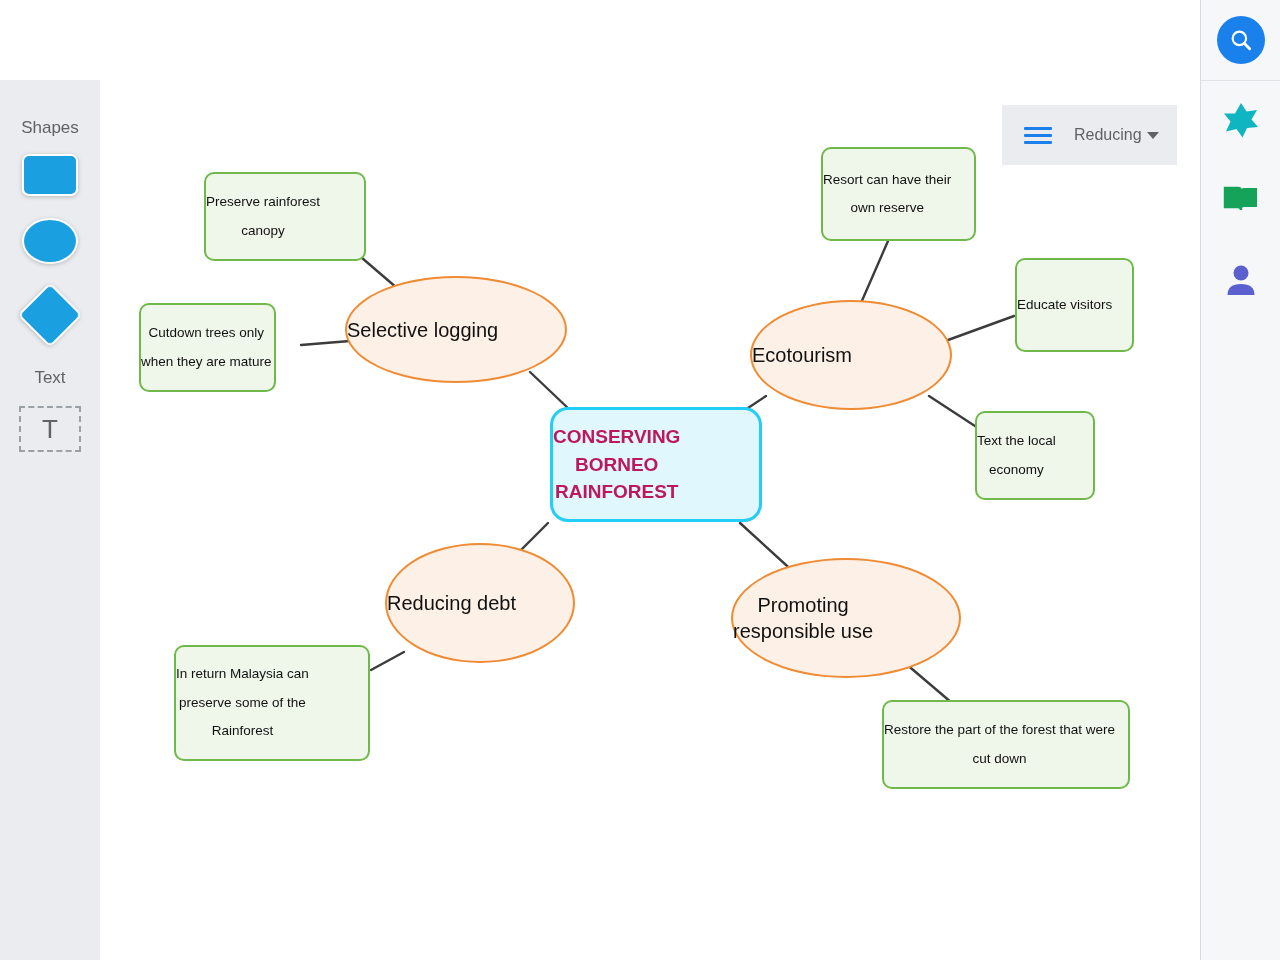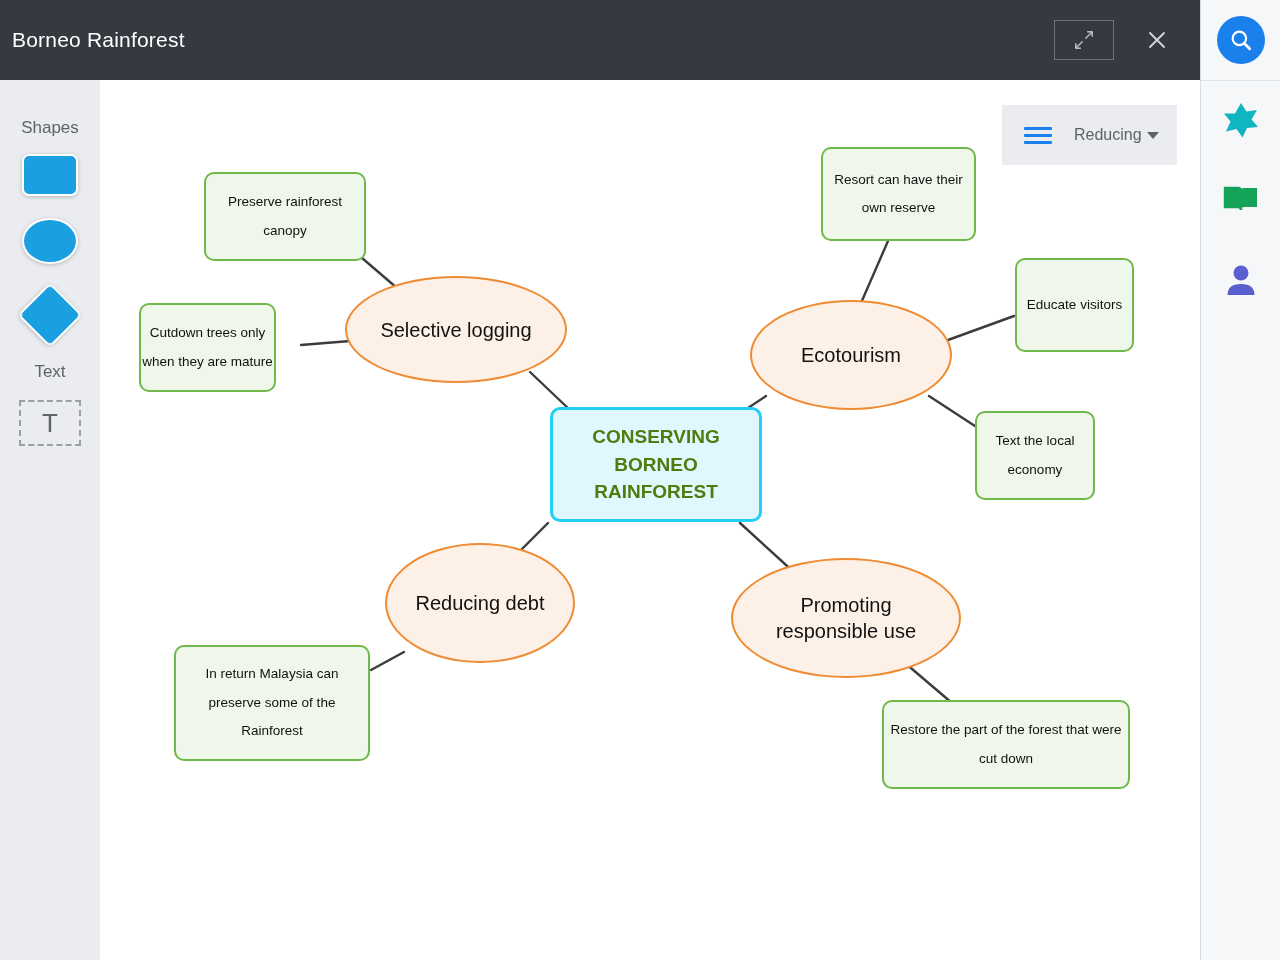--- a/index.html
+++ b/index.html
@@ -81,21 +81,21 @@
     border: 2px solid #ffffff;
   }
   .sw-diamond {
     width: 46px; height: 46px;
     background: #1a9fe0;
     transform: rotate(45deg);
     border-radius: 6px;
     border: 2px solid #ffffff;
     margin: 6px 0 24px 0;
   }
-  .rail-label-text { }
+  .rail-label-text { margin-top: 6px; }
   .text-tool {
     width: 62px; height: 46px;
     border: 2px dashed #9aa0a6;
     display: flex; align-items: center; justify-content: center;
     font-size: 26px; color: #5f6368;
     cursor: pointer;
     margin-top: 2px;
   }
 
   
@@ -154,32 +154,32 @@
     margin-left: auto; margin-right: 18px;
     width: 0; height: 0;
     border-left: 6px solid transparent;
     border-right: 6px solid transparent;
     border-top: 7px solid #5f6368;
   }
 
   
   .node {
     position: absolute;
-    display: flex; align-items: center; justify-content: center;
+    display: flex; align-items: center; justify-content: flex-start;
     text-align: center;
     z-index: 4;
     cursor: pointer;
   }
   .node-central {
     background: #e0f7fd;
     border: 3px solid #22cef5;
-    border-radius: 10px;
+    border-radius: 18px;
     font-weight: bold;
     font-size: 19px;
-    color: #4d7c0f;
+    color: #be185d;
     line-height: 1.45;
   }
   .node-branch {
     background: #fdf0e6;
     border: 2.5px solid #ef8b33;
     border-radius: 50%;
     font-size: 20px;
     color: #111111;
     line-height: 1.3;
   }
@@ -191,35 +191,20 @@
     color: #111111;
     line-height: 2.1;
   }
   .node span { pointer-events: none; }
 </style>
 </head>
 <body>
 
 <div id="app">
 
-  <div class="header">
-    <div class="header-title">Borneo Rainforest</div>
-    <div class="header-spacer"></div>
-    <div class="expand-btn">
-      <svg width="22" height="22" viewBox="0 0 24 24" aria-hidden="true">
-        <path d="M21 3 L14 10 M21 3 L21 8 M21 3 L16 3" stroke="#b9bdc2" stroke-width="1.6" fill="none" stroke-linecap="round"></path>
-        <path d="M3 21 L10 14 M3 21 L3 16 M3 21 L8 21" stroke="#b9bdc2" stroke-width="1.6" fill="none" stroke-linecap="round"></path>
-      </svg>
-    </div>
-    <div class="close-btn">
-      <svg width="24" height="24" viewBox="0 0 24 24" aria-hidden="true">
-        <path d="M5 5 L19 19 M19 5 L5 19" stroke="#d5d8dc" stroke-width="1.8" stroke-linecap="round"></path>
-      </svg>
-    </div>
-  </div>
 
   <div class="left-rail">
     <div class="rail-label">Shapes</div>
     <div class="shape-swatch sw-rect"></div>
     <div class="shape-swatch sw-ellipse"></div>
     <div class="shape-swatch sw-diamond"></div>
     <div class="rail-label rail-label-text">Text</div>
     <div class="text-tool">T</div>
   </div>
 

